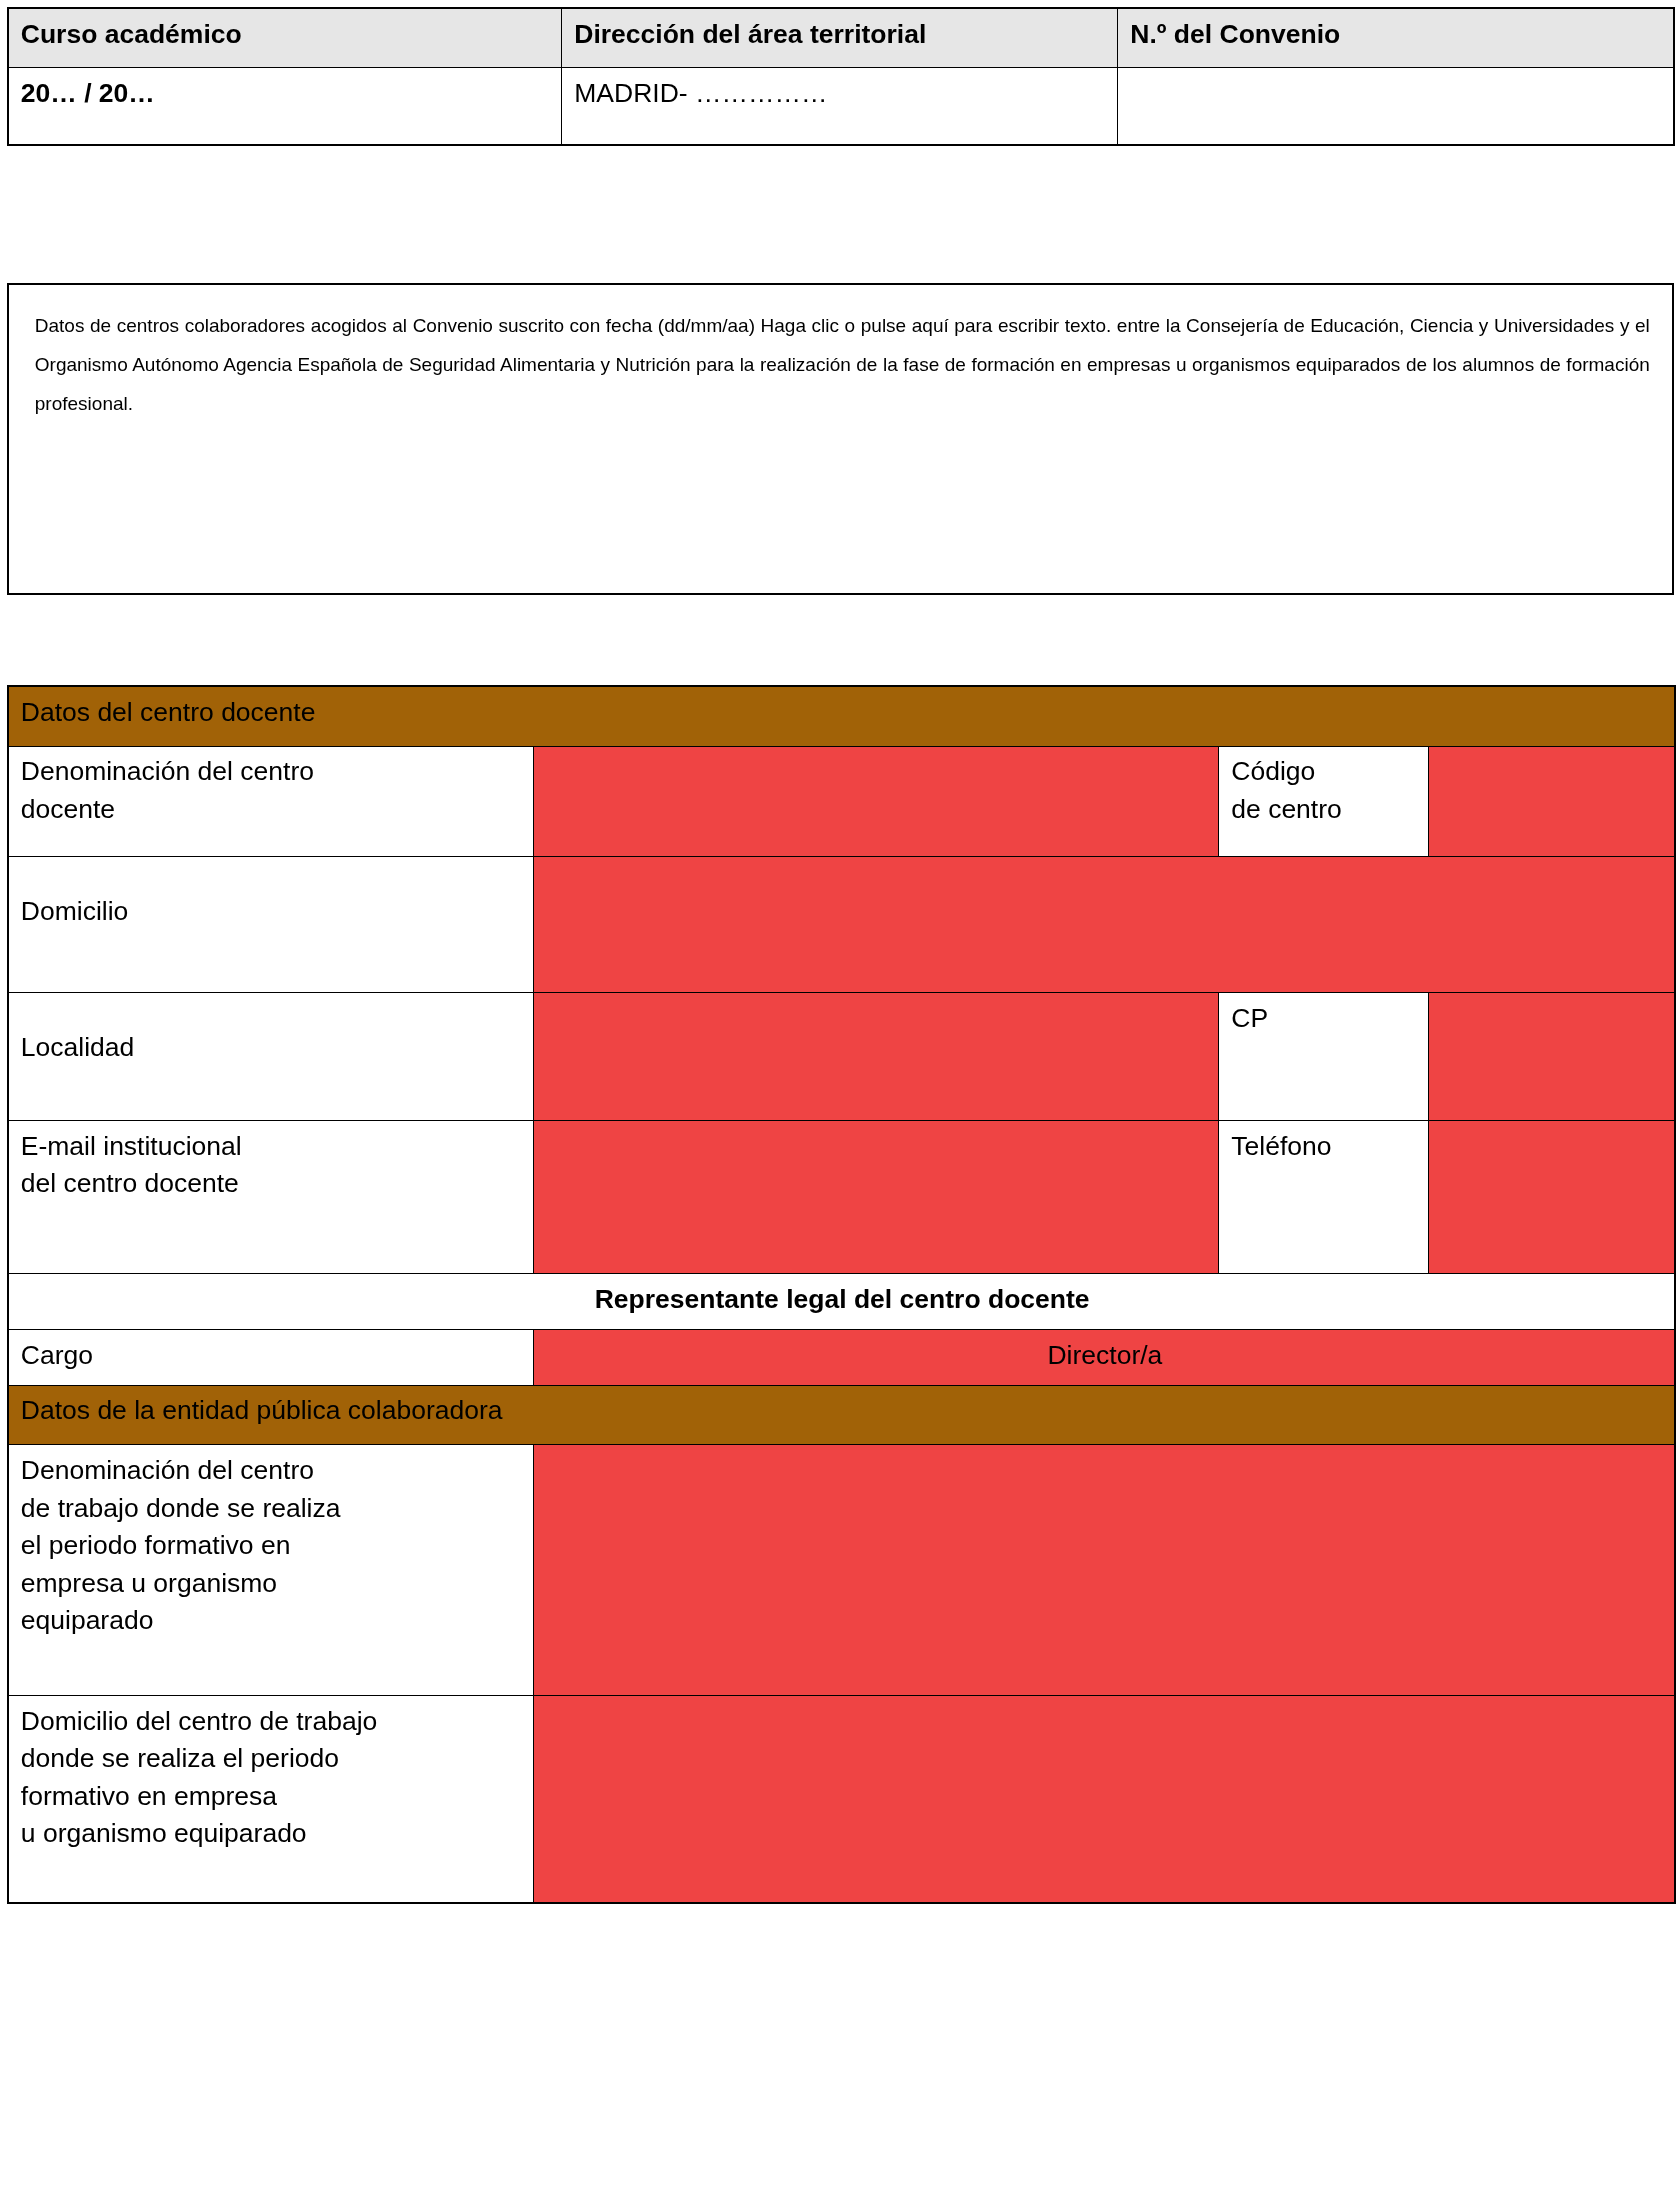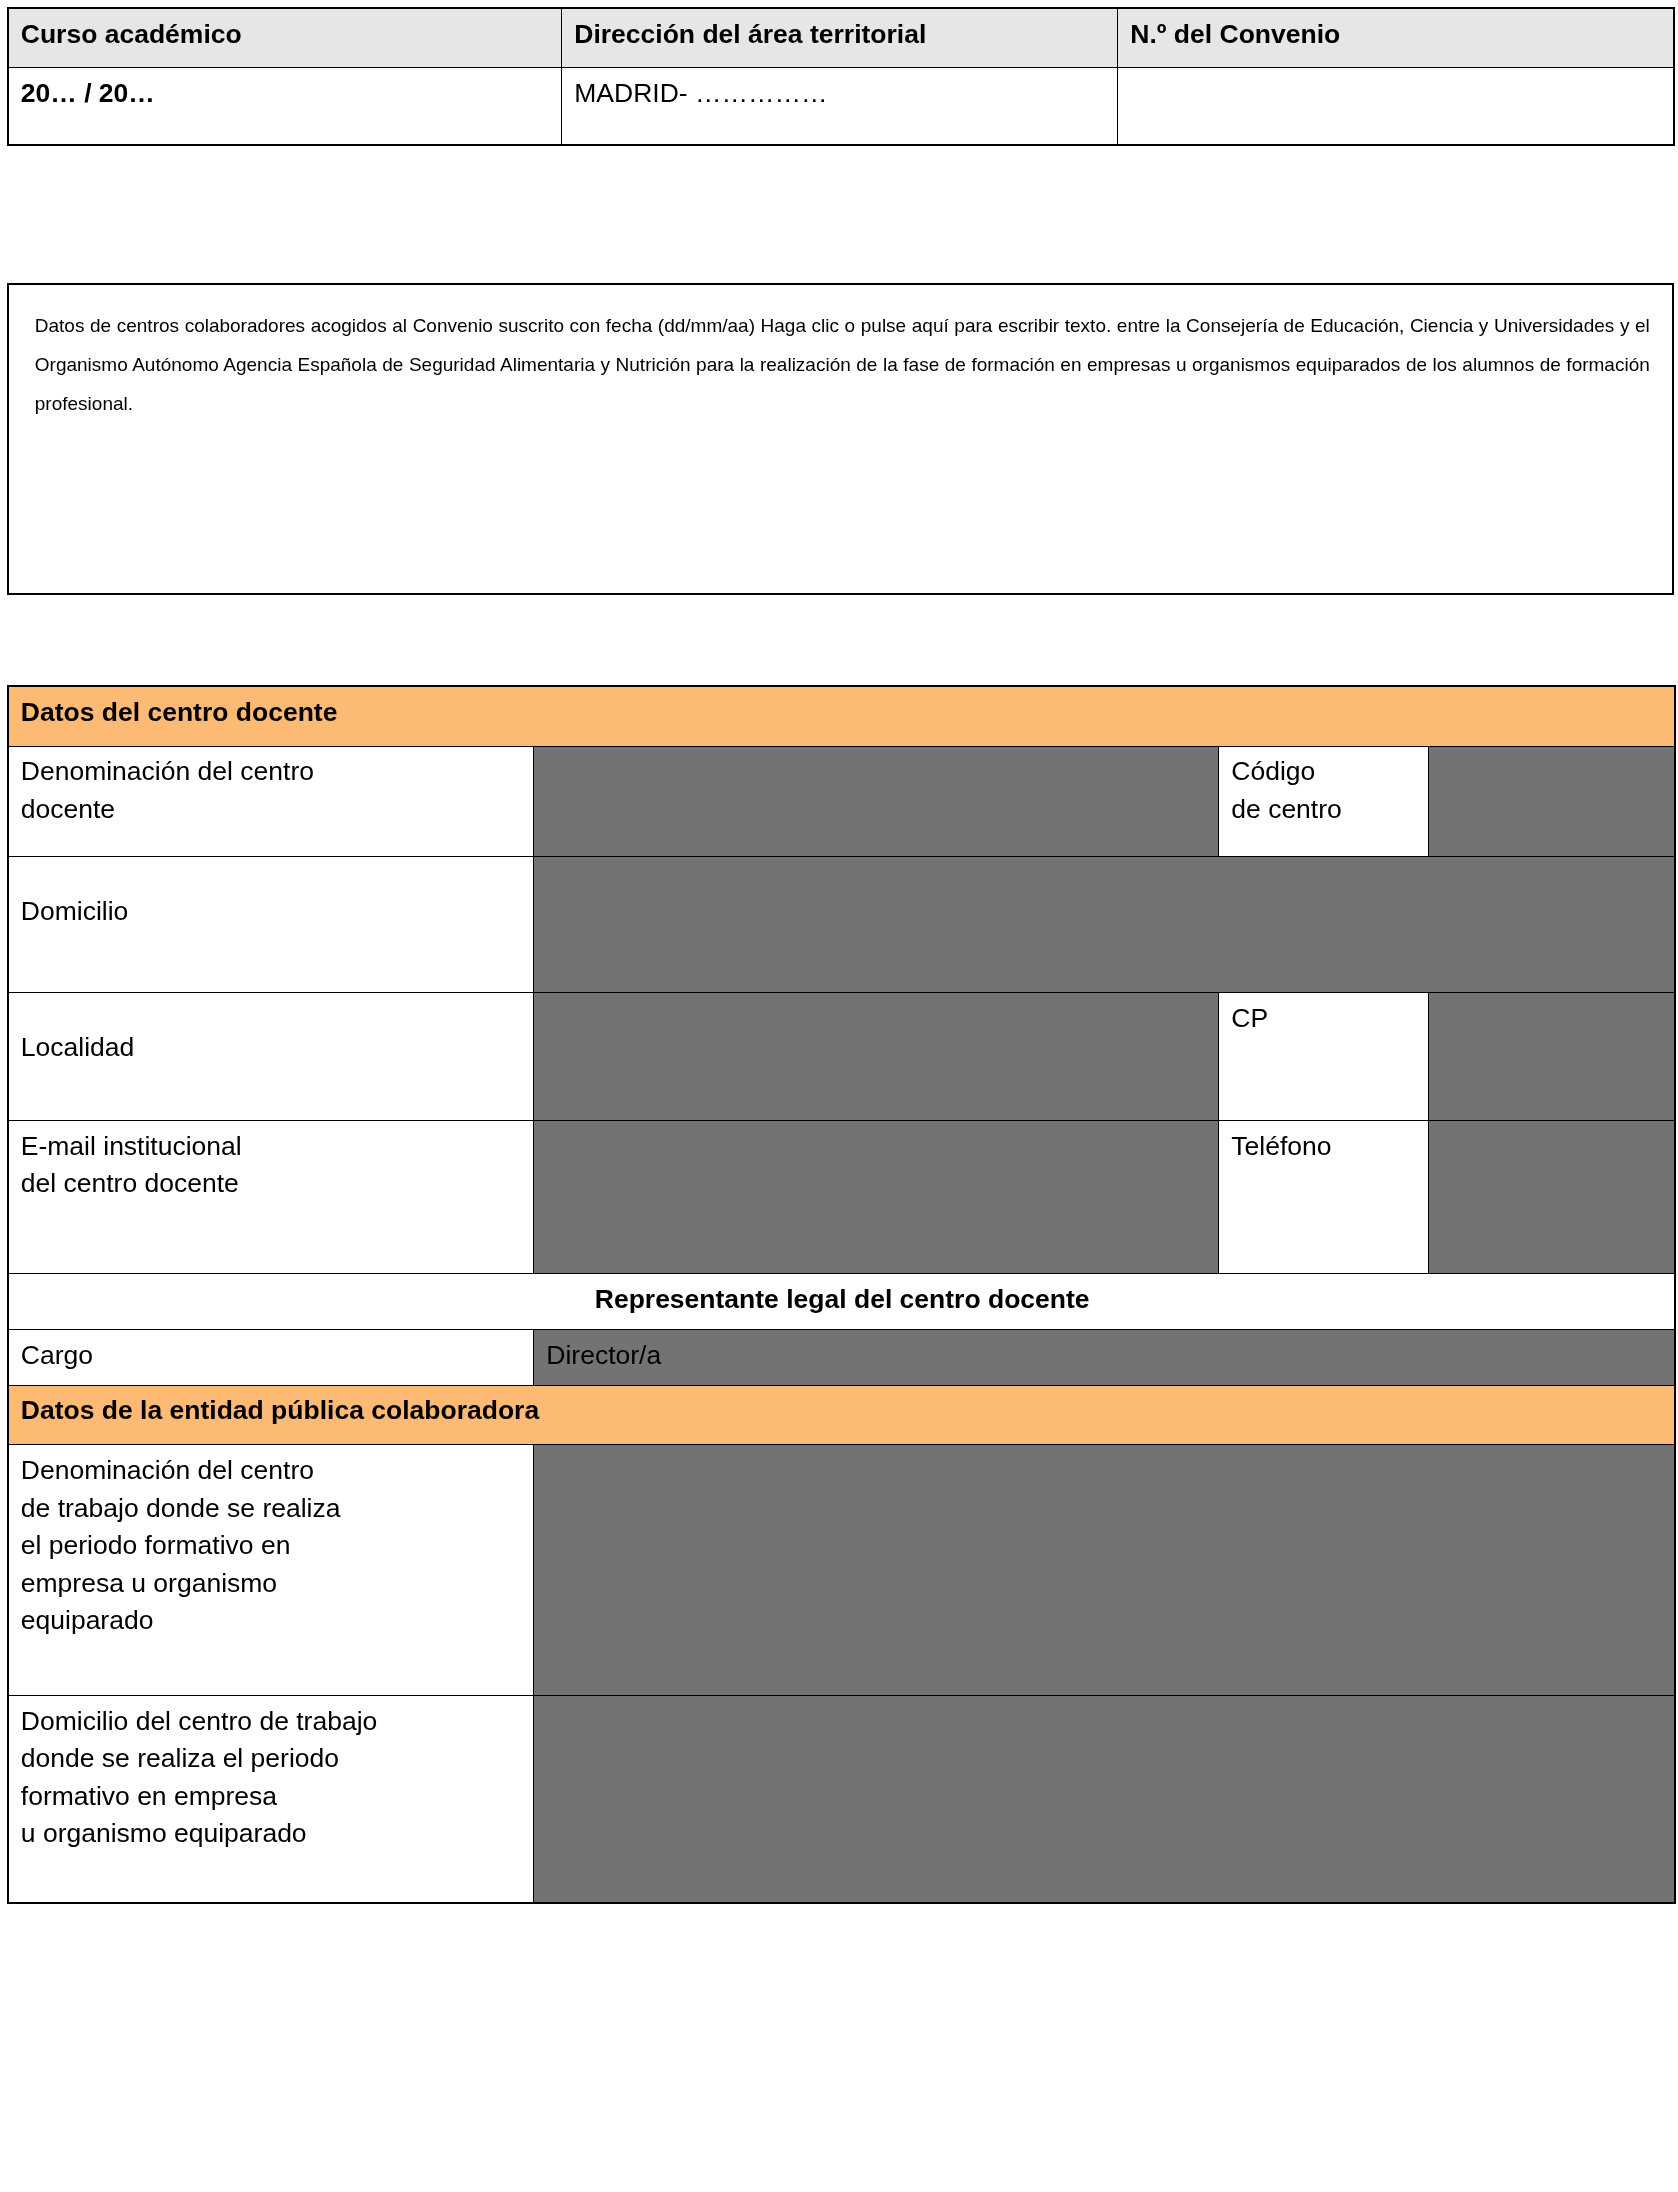--- a/index.html
+++ b/index.html
@@ -86,32 +86,32 @@
   .main-table {
     position: absolute;
     left: 6.8px;
     top: 685px;
     width: 1667px;
   }
   .main-table td {
     padding: 5.1px 10.3px 5.1px 12px;
   }
   .section-head {
-    background: #fdba74;
-    font-weight: bold;
+    background: #a16207;
+    font-weight: normal;
     height: 45px;
   }
   .sub-head {
     background: #ffffff;
     font-weight: bold;
     height: 41px;
     text-align: center;
   }
   .lbl { background: #ffffff; }
-  .fill { background: #737373; }
+  .fill { background: #ef4444; text-align: center; }
 
   .line { display: block; }
 </style>
 </head>
 <body>
 
 <div class="page">
 
   <table class="doc-table top-table">
     <colgroup>

